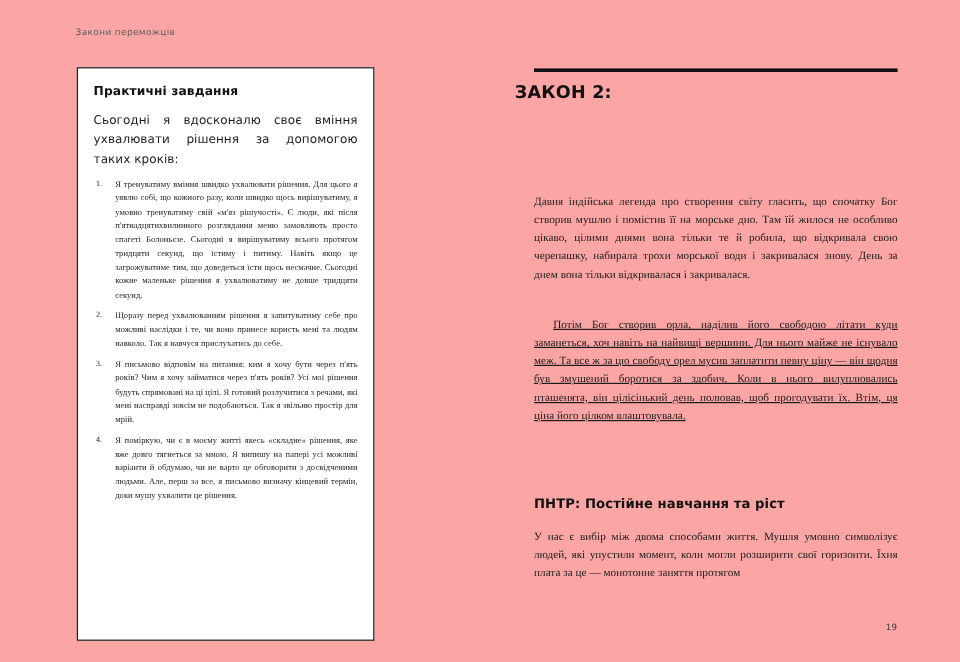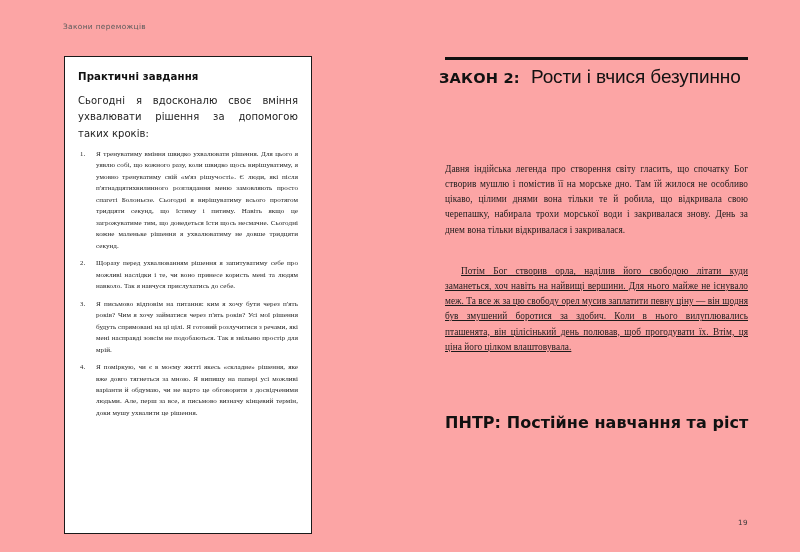--- a/index.html
+++ b/index.html
@@ -119,26 +119,26 @@
     position: absolute;
     left: 45px;
     top: 57px;
     width: 303px;
     height: 3.4px;
     background: #111111;
   }
 
   #law-heading {
     position: absolute;
-    left: 39px;
+    left: 29px;
     top: 66px;
     width: 310px;
     display: flex;
     align-items: flex-start;
-    gap: 11px;
+    gap: 21px;
   }
 
   #law-label {
     font-family: "DejaVu Sans", sans-serif;
     font-weight: bold;
     font-size: 14.6px;
     letter-spacing: 0.2px;
     color: #111111;
     white-space: nowrap;
     padding-top: 3px;
@@ -174,21 +174,21 @@
   #p2 { top: 264px; }
   #p4 { top: 367px; }
 
   #section-heading {
     position: absolute;
     left: 45px;
     top: 413px;
     width: 310px;
     font-family: "DejaVu Sans", sans-serif;
     font-weight: bold;
-    font-size: 16px;
+    font-size: 11px;
     color: #111111;
     letter-spacing: 0.05px;
   }
 
   #p5 { top: 441px; }
 
   #page-number {
     position: absolute;
     right: 52px;
     bottom: 25px;
@@ -234,28 +234,28 @@
 
     </div>
   </div>
 
   <div id="page-right">
 
     <div id="law-rule"></div>
 
     <div id="law-heading">
       <span id="law-label">ЗАКОН 2:</span>
-      <span id="law-title">Рости і вчися безупинно</span>
     </div>
 
     <p id="p1" class="body-p">Давня індійська легенда про створення світу гласить, що спочатку Бог створив мушлю і помістив її на морське дно. Там їй жилося не особливо цікаво, цілими днями вона тільки те й робила, що відкривала свою черепашку, набирала трохи морської води і закривалася знову. День за днем вона тільки відкривалася і закривалася.</p>
 
     <p id="p2" class="body-p indent">Потім Бог створив орла, наділив його свободою літати куди заманеться, хоч навіть на найвищі вершини. Для нього майже не існувало меж. Та все ж за цю свободу орел мусив заплатити певну ціну — він щодня був змушений боротися за здобич. Коли в нього вилуплювались пташенята, він цілісінький день полював, щоб прогодувати їх. Втім, ця ціна його цілком влаштовувала.</p>
 
 
     <div id="section-heading">ПНТР: Постійне навчання та ріст</div>
 
+    <p id="p5" class="body-p">У нас є вибір між двома способами життя. Мушля умовно символізує людей, які упустили момент, коли могли розширити свої горизонти. Їхня плата за це — монотонне заняття протягом</p>
 
     <div id="page-number">19</div>
 
   </div>
 
 </div>
 
 </body></html>

